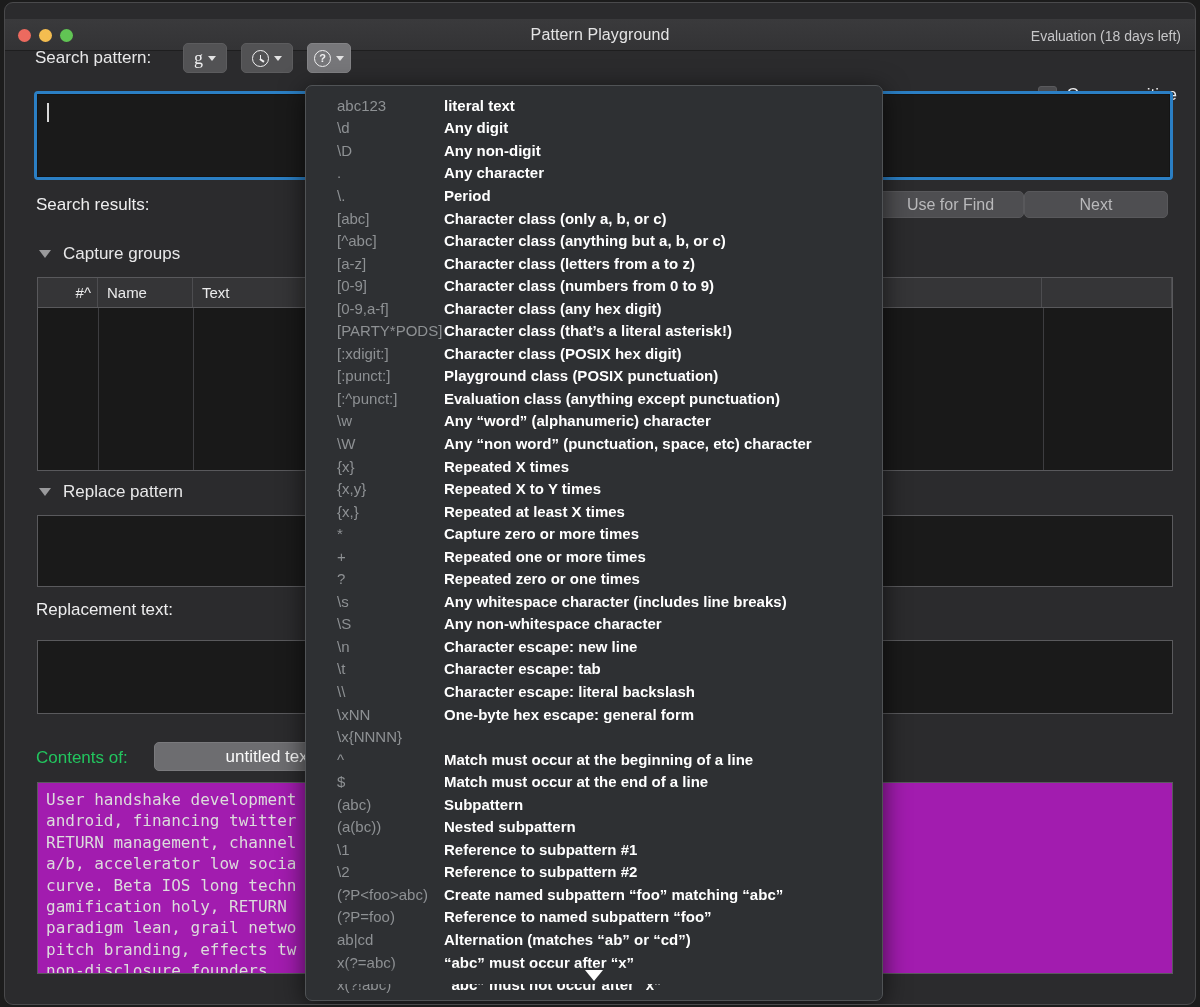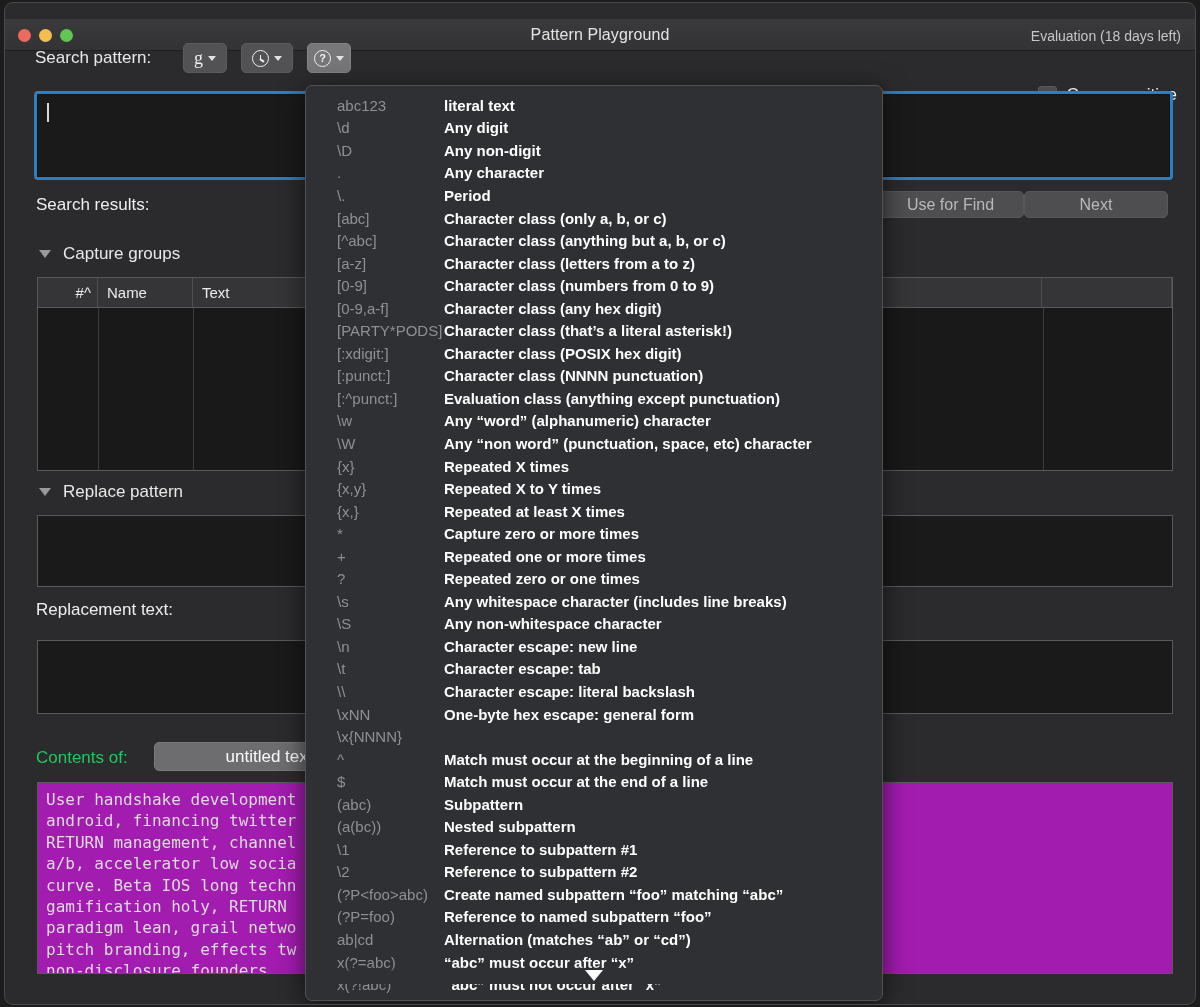--- a/index.html
+++ b/index.html
@@ -428,21 +428,21 @@
         <div class="help-row">
           <div class="help-syntax">[PARTY*PODS]</div>
           <div class="help-desc">Character class (that’s a literal asterisk!)</div>
         </div>
         <div class="help-row">
           <div class="help-syntax">[:xdigit:]</div>
           <div class="help-desc">Character class (POSIX hex digit)</div>
         </div>
         <div class="help-row">
           <div class="help-syntax">[:punct:]</div>
-          <div class="help-desc">Character class (NNNN punctuation)</div>
+          <div class="help-desc">Playground class (POSIX punctuation)</div>
         </div>
         <div class="help-row">
           <div class="help-syntax">[:^punct:]</div>
           <div class="help-desc">Evaluation class (anything except punctuation)</div>
         </div>
         <div class="help-row">
           <div class="help-syntax">\w</div>
           <div class="help-desc">Any “word” (alphanumeric) character</div>
         </div>
         <div class="help-row">

